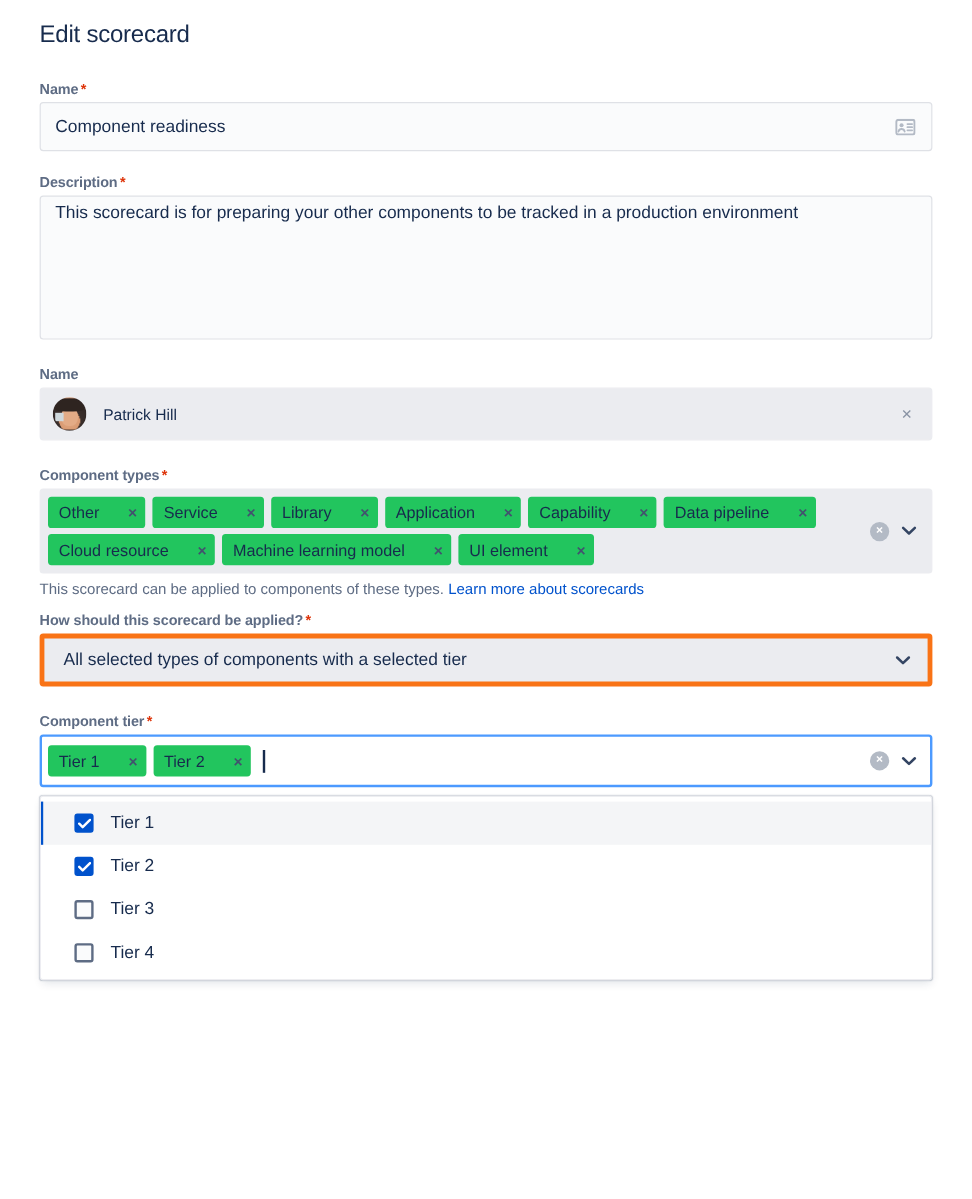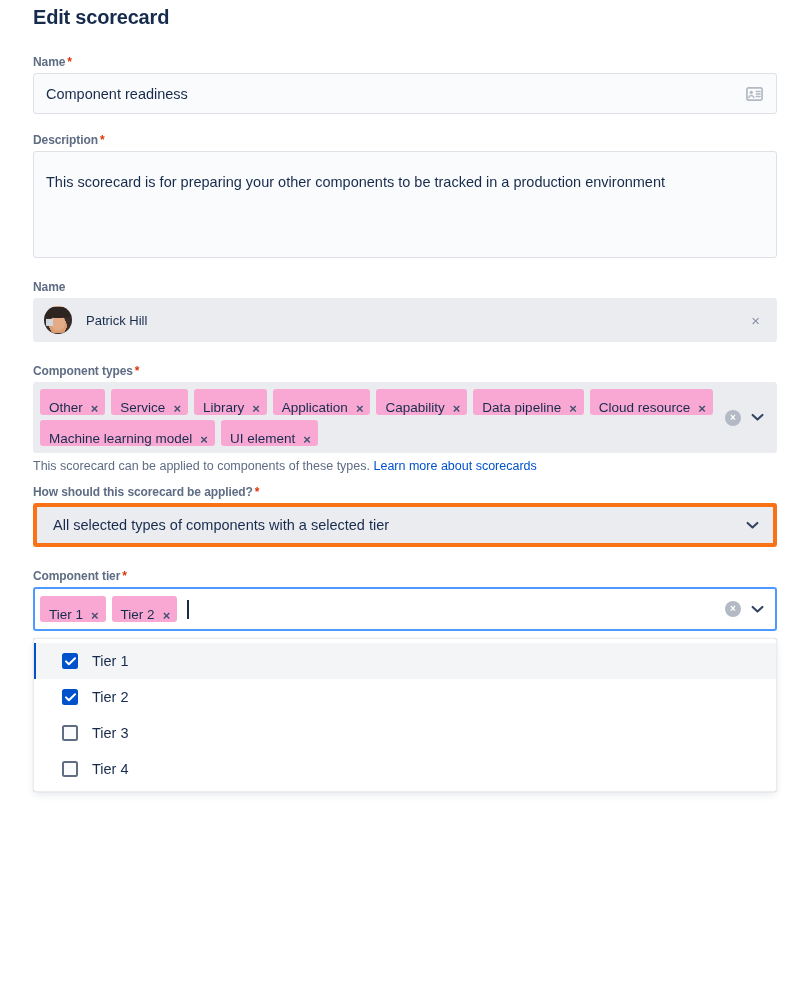--- a/index.html
+++ b/index.html
@@ -11,24 +11,24 @@
     -webkit-font-smoothing: antialiased;
   }
   .page {
     position: relative;
     width: 810px; height: 999px;
     background: #ffffff;
     padding: 0 33px;
   }
   .page-title {
     font-size: 20px;
-    font-weight: bold;
+    font-weight: normal;
     color: #172B4D;
     letter-spacing: -0.2px;
-    padding-top: 6px;
+    padding-top: 18px;
     margin-bottom: 26px;
   }
   .field { margin-bottom: 0; }
   .field-label {
     font-size: 12px;
     font-weight: bold;
     color: #5E6C84;
     margin-bottom: 4px;
     display: block;
     letter-spacing: -0.1px;
@@ -52,25 +52,25 @@
     flex: 1;
   }
   .input-trailing-icon {
     width: 20px; height: 20px;
     display: flex; align-items: center; justify-content: center;
     color: #a5adba;
   }
 
   
   .textarea-box {
-    height: 107px;
+    height: 120px;
     background: #FAFBFC;
     border: 1px solid #DFE1E6;
     border-radius: 3px;
-    padding: 20px 12px;
+    padding: 4px 12px;
     font-size: 14.5px;
     color: #172B4D;
     line-height: 1.45;
     overflow: hidden;
   }
 
   
   .owner-select {
     height: 44px;
     background: #EBECF0;
@@ -132,28 +132,29 @@
   }
   .tags-area {
     flex: 1;
     display: flex;
     flex-wrap: wrap;
     gap: 5px 6px;
     align-items: center;
   }
   .tag {
     display: inline-flex;
-    align-items: flex-end;
-    background: #f9a8d4;
+    align-items: center;
+    background: #22c55e;
     border-radius: 3px;
     height: 26px;
     padding: 0 7px 0 9px;
     font-size: 13.5px;
     color: #172B4D;
     white-space: nowrap;
+    gap: 16px;
   }
   .tag .tag-x {
     margin-left: 8px;
     font-size: 13px;
     color: #42526E;
     line-height: 1;
     font-weight: bold;
   }
   .ms-actions {
     display: flex;

